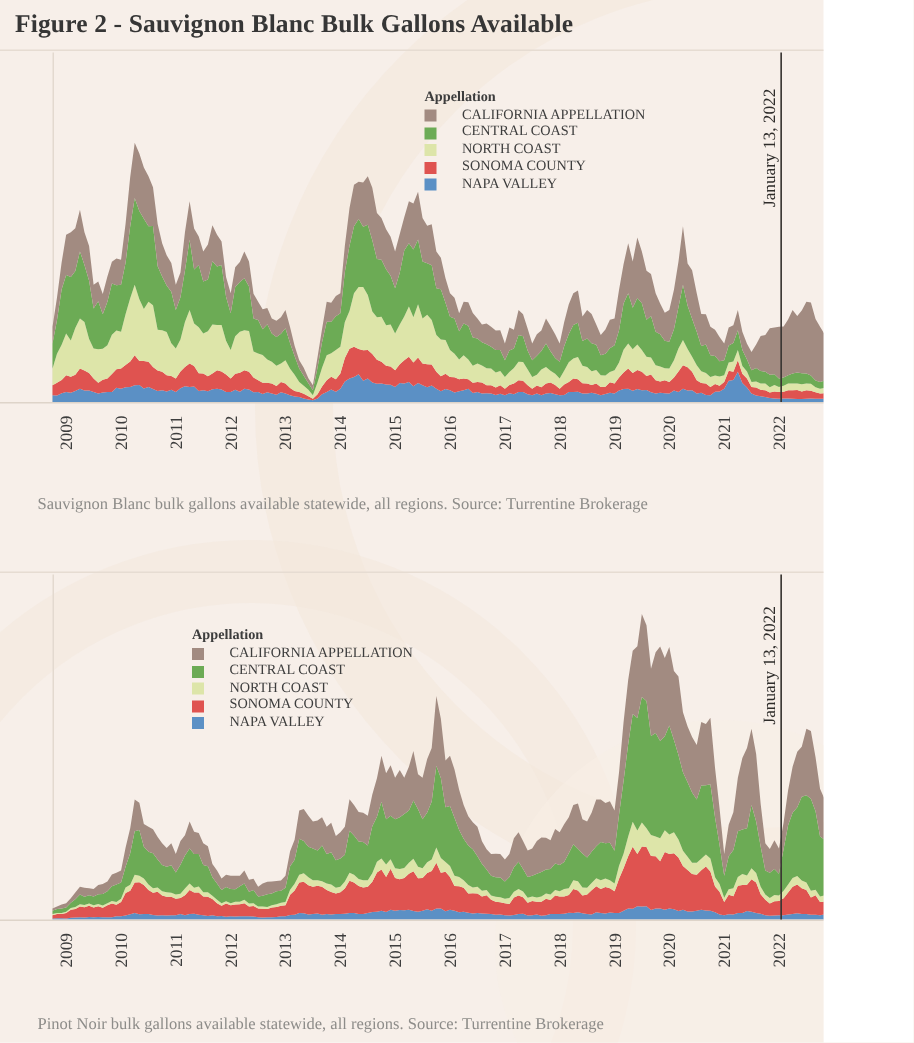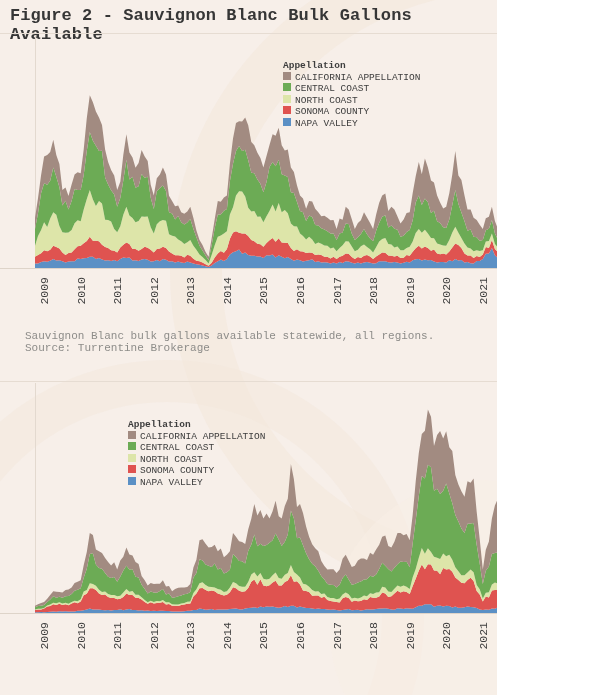--- a/index.html
+++ b/index.html
@@ -1,21 +1,21 @@
 <!DOCTYPE html>
 <html><head>
 <meta charset="utf-8">
 <style>
   html,body{margin:0;padding:0;}
   .page{
     position:relative;
-    width:497px;height:695px;
+    width:549px;height:695px;
     background:#f7efe9;
     overflow:hidden;
-    font-family:Liberation Mono, monospace;
+    font-family:Liberation Serif, serif;
   }
   .watermark{position:absolute;border-radius:50%;pointer-events:none;}
   .wm1{left:170px;top:-60px;width:560px;height:560px;border:52px solid rgba(244,232,220,0.60);}
   .wm2{left:-90px;top:360px;width:430px;height:430px;border:42px solid rgba(244,232,220,0.50);}
   .wm3{left:330px;top:480px;width:300px;height:300px;background:rgba(247,238,229,0.55);}
   .fig-title{
     position:absolute;left:10px;margin:0;
     font-size:17px;font-weight:bold;color:#363636;letter-spacing:0.1px;
   }
   .chart-wrap{position:absolute;left:0;width:609px;}
@@ -23,21 +23,21 @@
   .frame-top{position:absolute;left:0;right:0;top:0;height:1px;background:#e6dcd2;}
   .caption{
     position:absolute;left:10px;margin:15px;
     font-size:11px;color:#8d8c89;
   }
   .legend{
     position:absolute;
     font-size:9.5px;line-height:11.5px;color:#3d3d3d;
   }
   .legend-title{font-weight:bold;}
-  .legend-row{display:flex;align-items:flex-start;gap:4px;}
+  .legend-row{display:flex;align-items:center;gap:17px;}
   .legend-swatch{width:8px;height:8px;display:inline-block;flex:0 0 8px;}
 </style>
 </head>
 <body>
 
 <div class="page">
   <div class="watermark wm1"></div>
   <div class="watermark wm2"></div>
   <div class="watermark wm3"></div>
 
@@ -162,13 +162,14 @@
           <text transform="translate(559.9,241) rotate(-90)" text-anchor="end" font-size="11.5" fill="#3d3d3d">2023</text>
         </g>
         <g>
           <text x="572" y="236.5" font-size="13" fill="#3d3d3d">0M</text>
           <text x="572" y="163.8" font-size="13" fill="#3d3d3d">1M</text>
           <text x="572" y="91.1" font-size="13" fill="#3d3d3d">2M</text>
           <text x="572" y="18.399999999999977" font-size="13" fill="#3d3d3d">3M</text>
         </g>
       </svg>
     </div>
+  <p class="caption" style="top:662px;">Pinot Noir bulk gallons available statewide, all regions. Source: Turrentine Brokerage</p>
 </div>
 
 </body></html>

